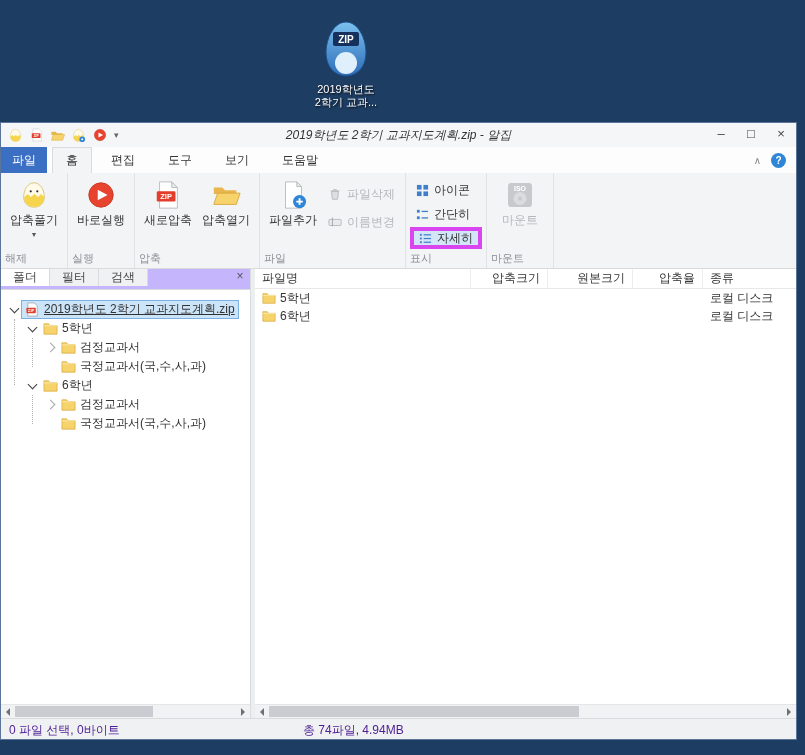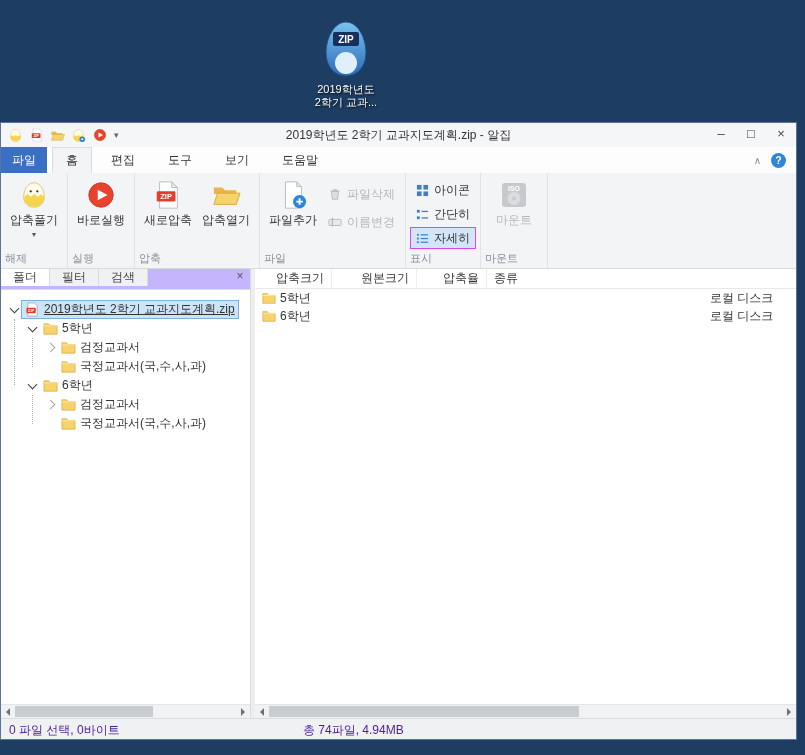--- a/index.html
+++ b/index.html
@@ -20,21 +20,21 @@
     position:absolute; left:0; top:122px; width:797px; height:618px;
     background:#fff; border:1px solid #5a7599;
     display:flex; flex-direction:column;
   }
 
   
   .title-bar { height:24px; background:#f5f6f7; display:flex; align-items:center; position:relative; flex:0 0 auto; }
   .qa-toolbar { display:flex; align-items:center; gap:4px; padding-left:6px; z-index:2; }
   .qa-btn { width:17px; height:17px; display:flex; align-items:center; justify-content:center; }
   .qa-caret { color:#666; font-size:9px; padding:0 2px; }
-  .win-title { position:absolute; left:0; right:0; text-align:center; font-size:12px; color:#333; pointer-events:none; }
+  .win-title { position:absolute; left:0; right:0; text-align:center; font-size:12px; color:#333; pointer-events:none;font-style:italic; }
   .win-controls { margin-left:auto; display:flex; z-index:2; }
   .win-btn { width:30px; height:24px; line-height:22px; text-align:center; font-size:13px; color:#444; }
 
   
   .menu-row { height:26px; background:#fdfdfe; display:flex; align-items:stretch; flex:0 0 auto; }
   .file-tab { width:46px; background:#3a6fc4; color:#fff; display:flex; align-items:center; justify-content:center; }
   .m-tab { padding:0 13px; display:flex; align-items:center; color:#333; margin-left:5px; border:1px solid transparent; }
   .m-tab.active { background:#f3f4f6; border:1px solid #d9dcde; border-bottom:none; }
   .menu-right { margin-left:auto; display:flex; align-items:center; gap:10px; padding-right:10px; }
   .collapse-ribbon { color:#888; font-size:10px; }
@@ -47,21 +47,21 @@
   .rgroup-label { font-size:11px; color:#8a8f94; height:17px; line-height:15px; }
   .big-btn { width:58px; padding-top:5px; display:flex; flex-direction:column; align-items:center; gap:2px; }
   .big-btn .blabel { font-size:12px; color:#333; white-space:nowrap; }
   .big-btn.disabled .blabel { color:#b4b7ba; }
   .drop-caret { font-size:8px; color:#555; line-height:8px; }
   .small-col { display:flex; flex-direction:column; justify-content:flex-start; padding-top:8px; gap:6px; }
   .small-btn { height:22px; display:flex; align-items:center; gap:5px; padding:0 5px; font-size:12px; white-space:nowrap; border:1px solid transparent; }
   .small-btn.disabled { color:#b4b7ba; }
   .view-col { display:flex; flex-direction:column; padding-top:4px; gap:2px; }
   .view-col .small-btn { height:22px; color:#333; }
-  .small-btn.selected { background:#d3e6f8; border:1px solid #d946ef; }
+  .small-btn.selected { background:#d3e6f8; border:4px solid #d946ef; }
 
   
   .content { flex:1 1 auto; display:flex; min-height:0; }
   .left-pane { width:250px; display:flex; flex-direction:column; border-right:1px solid #d9dcde; }
   .pane-tabs { height:21px; background:#c4b5fd; border-bottom:1px solid #d9dcde; display:flex; align-items:flex-start; flex:0 0 auto; }
   .ptab { padding:0 12px; display:flex; align-items:center; border-right:1px solid #d9dcde; color:#444; background:#f0f1f2; }
   .ptab.active { background:#fff; }
   .pane-close { margin-left:auto; width:20px; display:flex; align-items:center; justify-content:center; color:#555; font-size:12px; }
 
   .tree { flex:1; background:#fff; position:relative; padding-top:10px; overflow:hidden; }
@@ -428,20 +428,21 @@
         <div class="sarrow">
             <div class="tri-r"></div>
           </div>
       </div>
     </div>
 
     <div class="splitter"></div>
 
     <div class="right-pane">
       <div class="list-header">
+        <div class="hcell col-name">파일명</div>
         <div class="hcell col-packed r">압축크기</div>
         <div class="hcell col-size r">원본크기</div>
         <div class="hcell col-ratio r">압축율</div>
         <div class="hcell col-type">종류</div>
       </div>
 
       <div class="list-body">
         <div class="list-row">
           <div class="lcell col-name">
             <svg width="14" height="14" viewBox="0 0 16 16">

